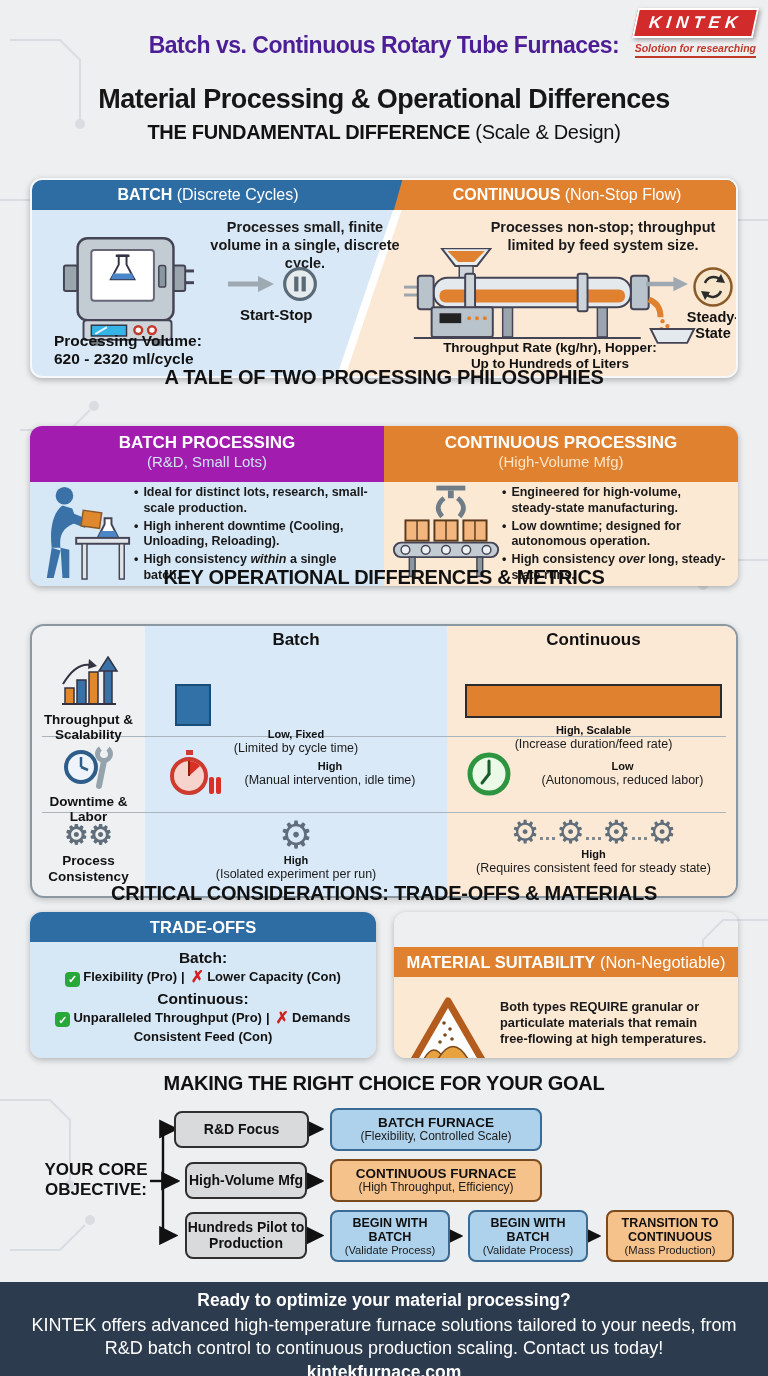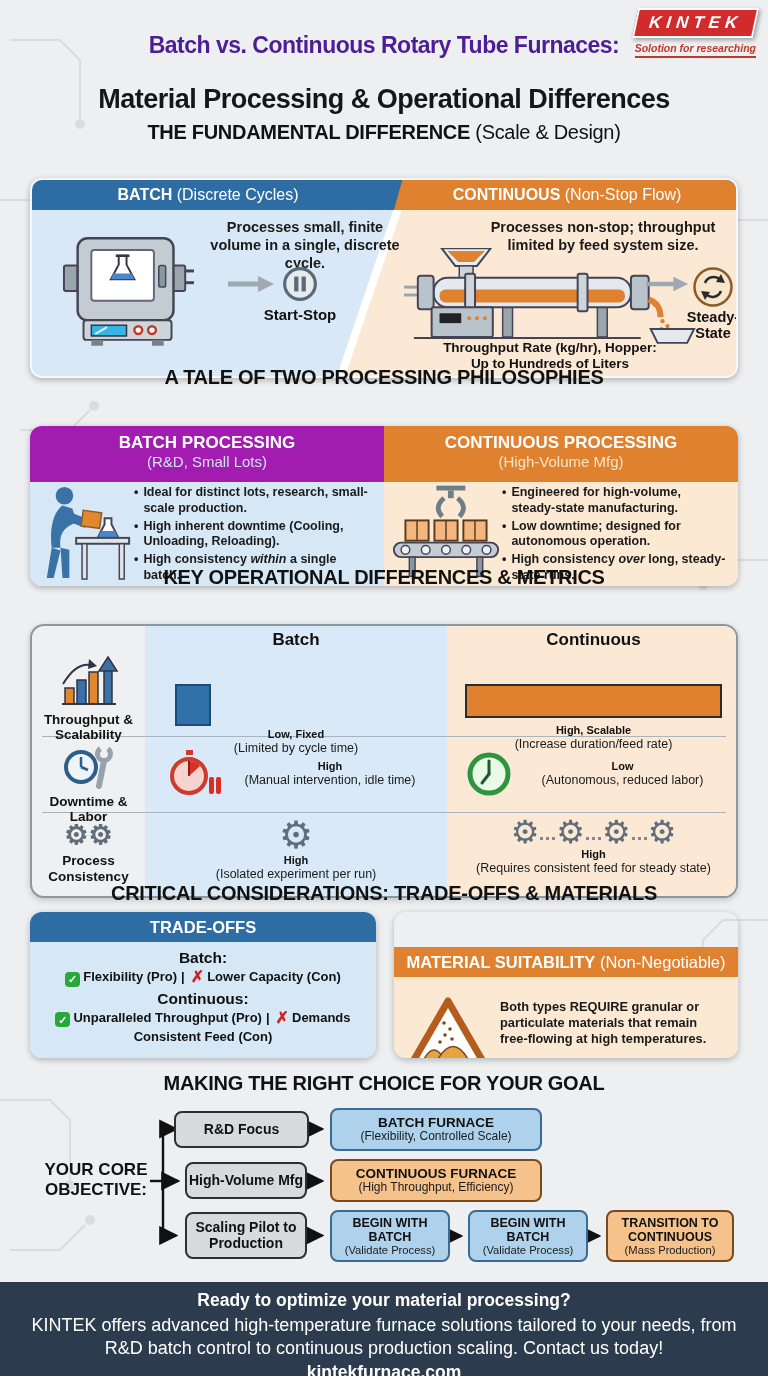--- a/index.html
+++ b/index.html
@@ -32,21 +32,21 @@
   .p1-head-text { position:absolute; top:0; height:30px; line-height:30px; color:#fff; font-size:16px; text-align:center; }
   .p1-head-text .b { font-weight:bold; }
   #p1-head-batch { left:0; width:50%; }
   #p1-head-cont { left:52%; width:48%; }
   .p1-desc { position:absolute; font-size:14.5px; font-weight:bold; color:#1a1a1a; text-align:center; line-height:1.25; }
   #p1-desc-batch { left:168px; top:38px; width:210px; }
   #p1-desc-cont { left:448px; top:38px; width:246px; }
   #p1-furnace { position:absolute; left:30px; top:52px; }
   #p1-arrow-batch { position:absolute; left:196px; top:96px; }
   #p1-pause { position:absolute; left:250px; top:86px; }
-  #p1-mode-batch { position:absolute; left:222px; top:126px; width:92px; text-align:center; font-weight:bold; font-size:15px; color:#111; }
+  #p1-mode-batch { position:absolute; left:208px; top:126px; width:92px; text-align:left; font-weight:bold; font-size:15px; color:#111; }
   #p1-volume { position:absolute; left:22px; top:152px; font-weight:bold; font-size:15.5px; color:#111; line-height:1.15; }
   #p1-rotary { position:absolute; left:372px; top:68px; }
   #p1-arrow-cont { position:absolute; left:614px; top:96px; }
   #p1-steady { position:absolute; left:660px; top:86px; }
   #p1-mode-cont { position:absolute; left:652px; top:130px; width:58px; text-align:center; font-weight:bold; font-size:14.5px; color:#111; line-height:1.1; }
   #p1-throughput { position:absolute; left:398px; top:160px; width:240px; text-align:center; font-weight:bold; font-size:13.5px; color:#111; line-height:1.2; }
 
   
   #panel2 { left:30px; top:396px; width:708px; height:160px; }
   .p2-half { position:absolute; top:0; bottom:0; width:354px; }
@@ -207,20 +207,24 @@
       <polygon points="0,5.5 30,5.5 30,0 46,8 30,16 30,10.5 0,10.5" fill="#9fa9b1"></polygon>
     </svg>
 
     <svg id="p1-pause" width="36" height="36" viewBox="0 0 34 34">
       <circle cx="17" cy="17" r="14.5" fill="#e6ebee" stroke="#5a6a76" stroke-width="3"></circle>
       <rect x="11.5" y="10" width="4" height="14" fill="#5a6a76"></rect>
       <rect x="18.5" y="10" width="4" height="14" fill="#5a6a76"></rect>
     </svg>
     <div id="p1-mode-batch">Start-Stop</div>
 
+    <div id="p1-volume">
+      <div>Processing Volume:</div>
+      <div>620 - 2320 ml/cycle</div>
+    </div>
 
     <div class="p1-desc" id="p1-desc-cont">Processes non-stop; throughput limited by feed system size.</div>
 
     <svg id="p1-rotary" width="296" height="96" viewBox="0 0 300 97">
       <rect x="0" y="38" width="14" height="3" fill="#9aa5ad"></rect>
         <rect x="0" y="46" width="14" height="3" fill="#9aa5ad"></rect>
       <polygon points="38,0 88,0 74,18 52,18" fill="#e9eef1" stroke="#445" stroke-width="2"></polygon>
       <polygon points="44,3 82,3 71,14 55,14" fill="#e0812f"></polygon>
       <rect x="56" y="18" width="14" height="13" fill="#cdd5da" stroke="#445" stroke-width="1.5"></rect>
       <rect x="100" y="60" width="10" height="30" fill="#9aa5ad" stroke="#445" stroke-width="1.5"></rect>
@@ -528,21 +532,21 @@
 
     <div class="fbox fgray" style="left:185px;top:62px;width:122px;height:37px">
         <span>High-Volume Mfg</span>
       </div>
     <div class="fbox forange" style="left:330px;top:59px;width:212px;height:43px">
       <div class="ft">CONTINUOUS FURNACE</div>
         <div class="fn">(High Throughput, Efficiency)</div>
     </div>
 
     <div class="fbox fgray" style="left:185px;top:112px;width:122px;height:47px">
-        <span>Scaling Pilot to Production</span>
+        <span>Hundreds Pilot to Production</span>
       </div>
     <div class="fbox fblue fsm" style="left:330px;top:110px;width:120px;height:52px">
       <div class="ft">BEGIN WITH BATCH</div>
         <div class="fn">(Validate Process)</div>
     </div>
     <div class="fbox fblue fsm" style="left:468px;top:110px;width:120px;height:52px">
       <div class="ft">BEGIN WITH BATCH</div>
         <div class="fn">(Validate Process)</div>
     </div>
     <div class="fbox forange fsm" style="left:606px;top:110px;width:128px;height:52px">

